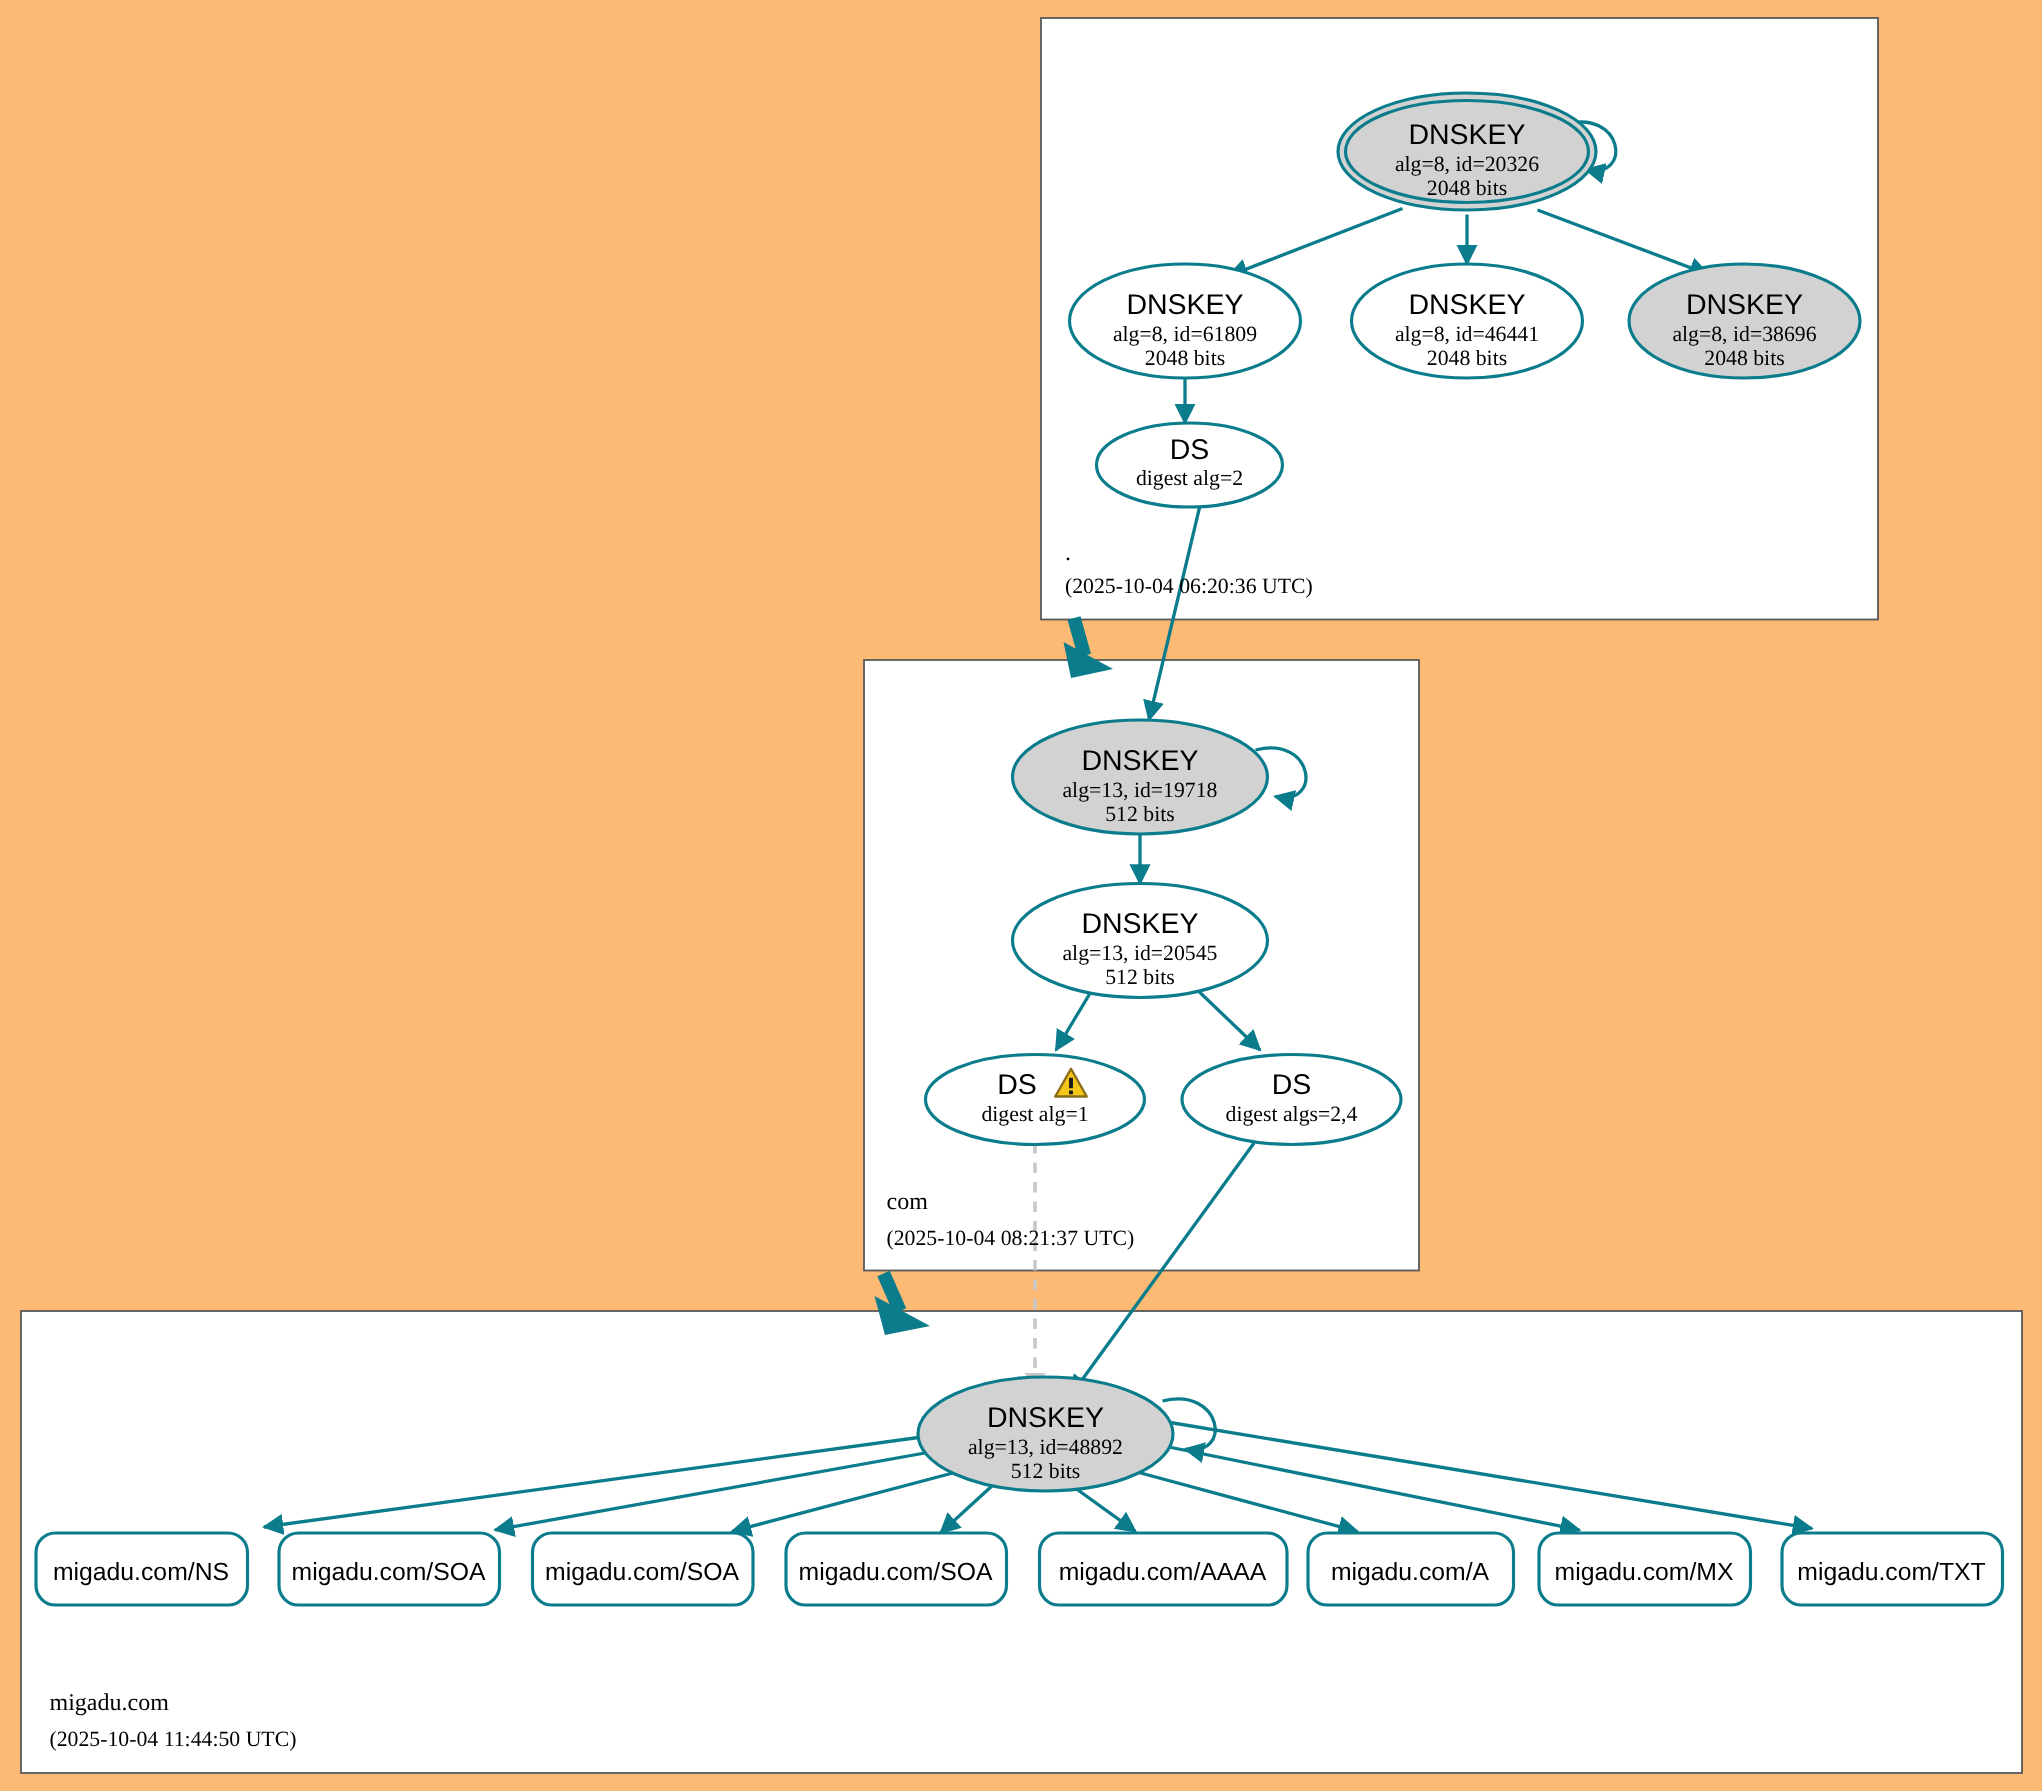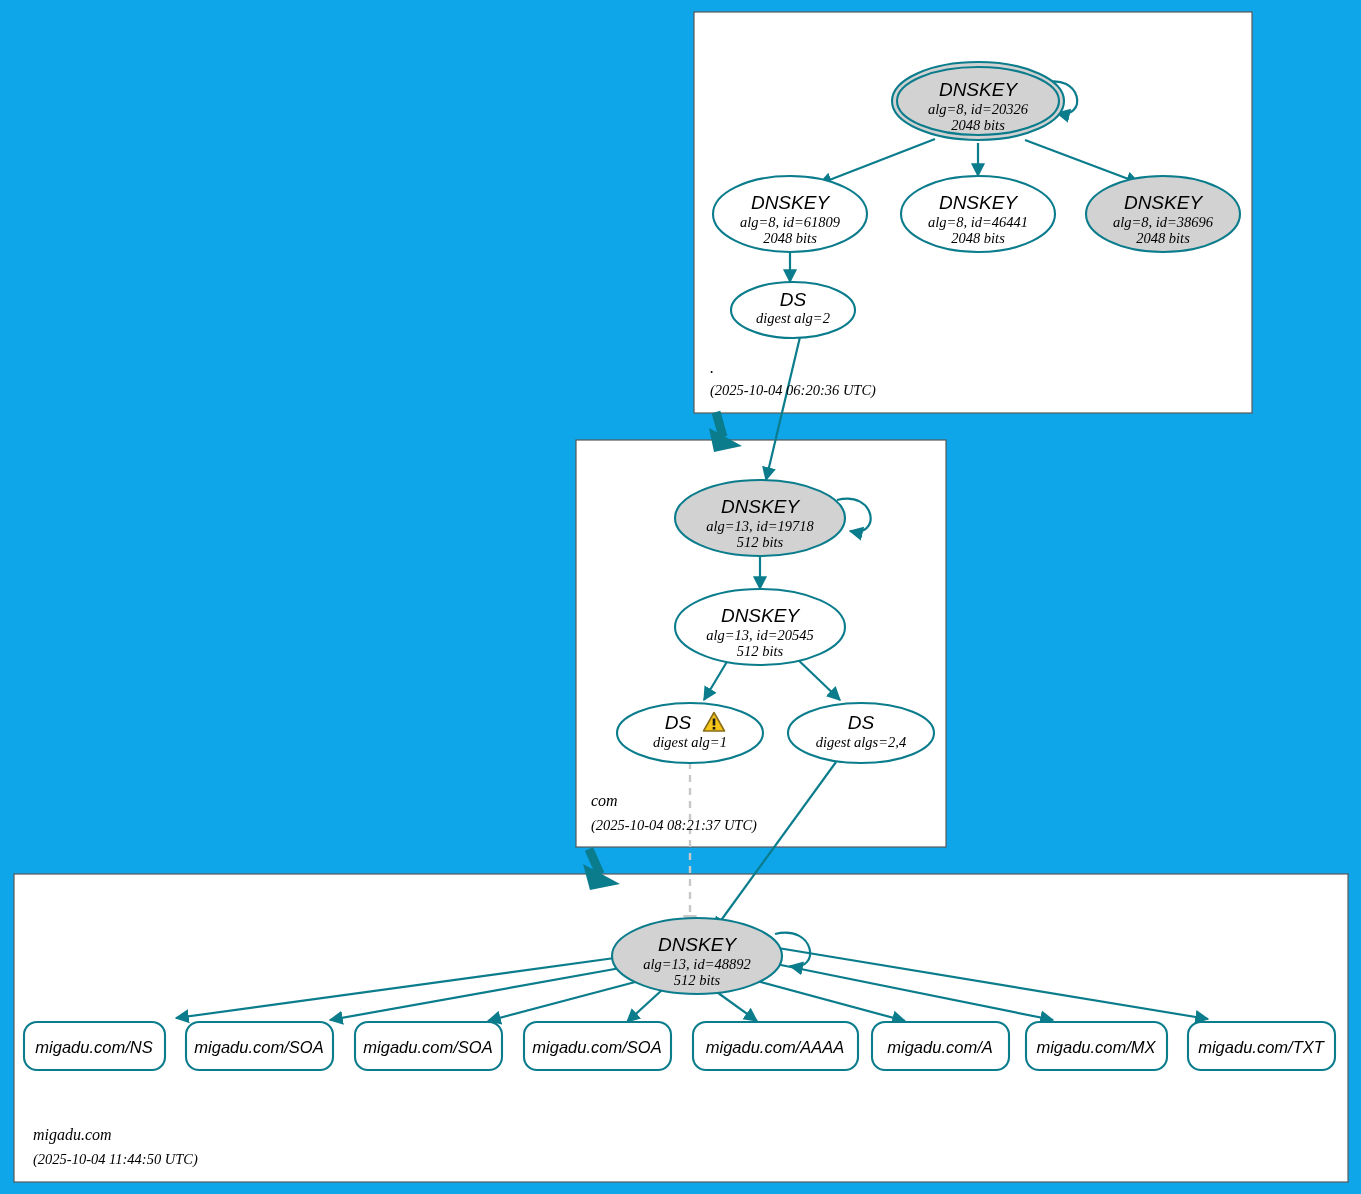--- a/index.html
+++ b/index.html
@@ -5,23 +5,22 @@
   html, body {
     margin: 0;
     padding: 0;
     background: #ffffff;
     font-family: "Liberation Sans", sans-serif;
   }
   #root-canvas {
     position: relative;
     width: 1361px;
     height: 1194px;
-    background: #0ea5e9;
+    background: #fdba74;
     overflow: hidden;
-    font-style: italic;
   }
   svg.graph {
     position: absolute;
     top: 0;
     left: 0;
     width: 1361px;
     height: 1194px;
   }
   .zone-box {
     fill: #ffffff;

